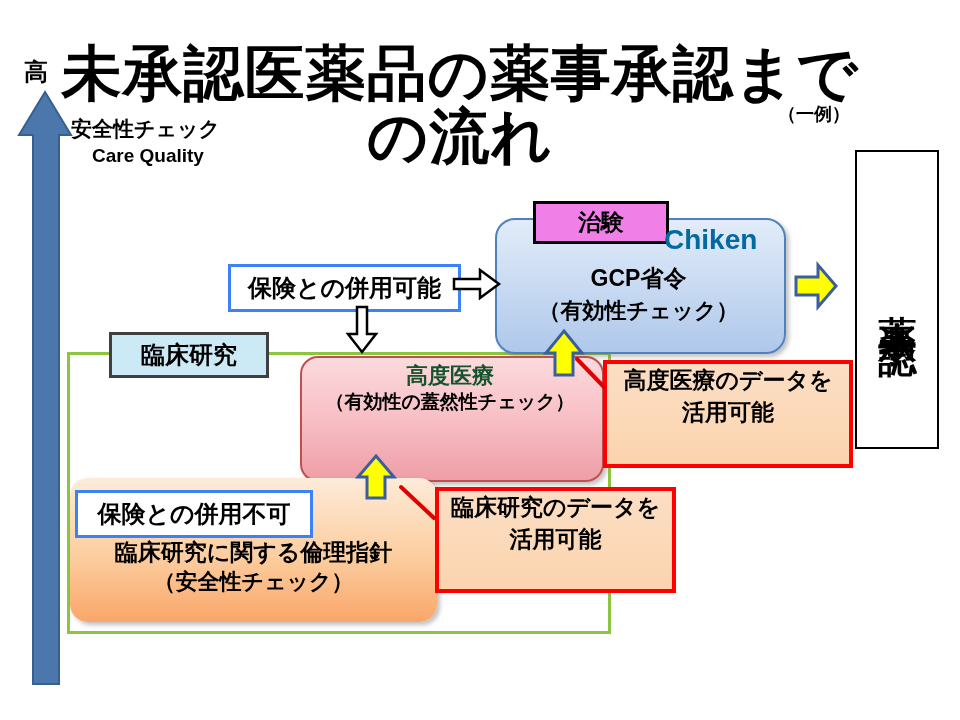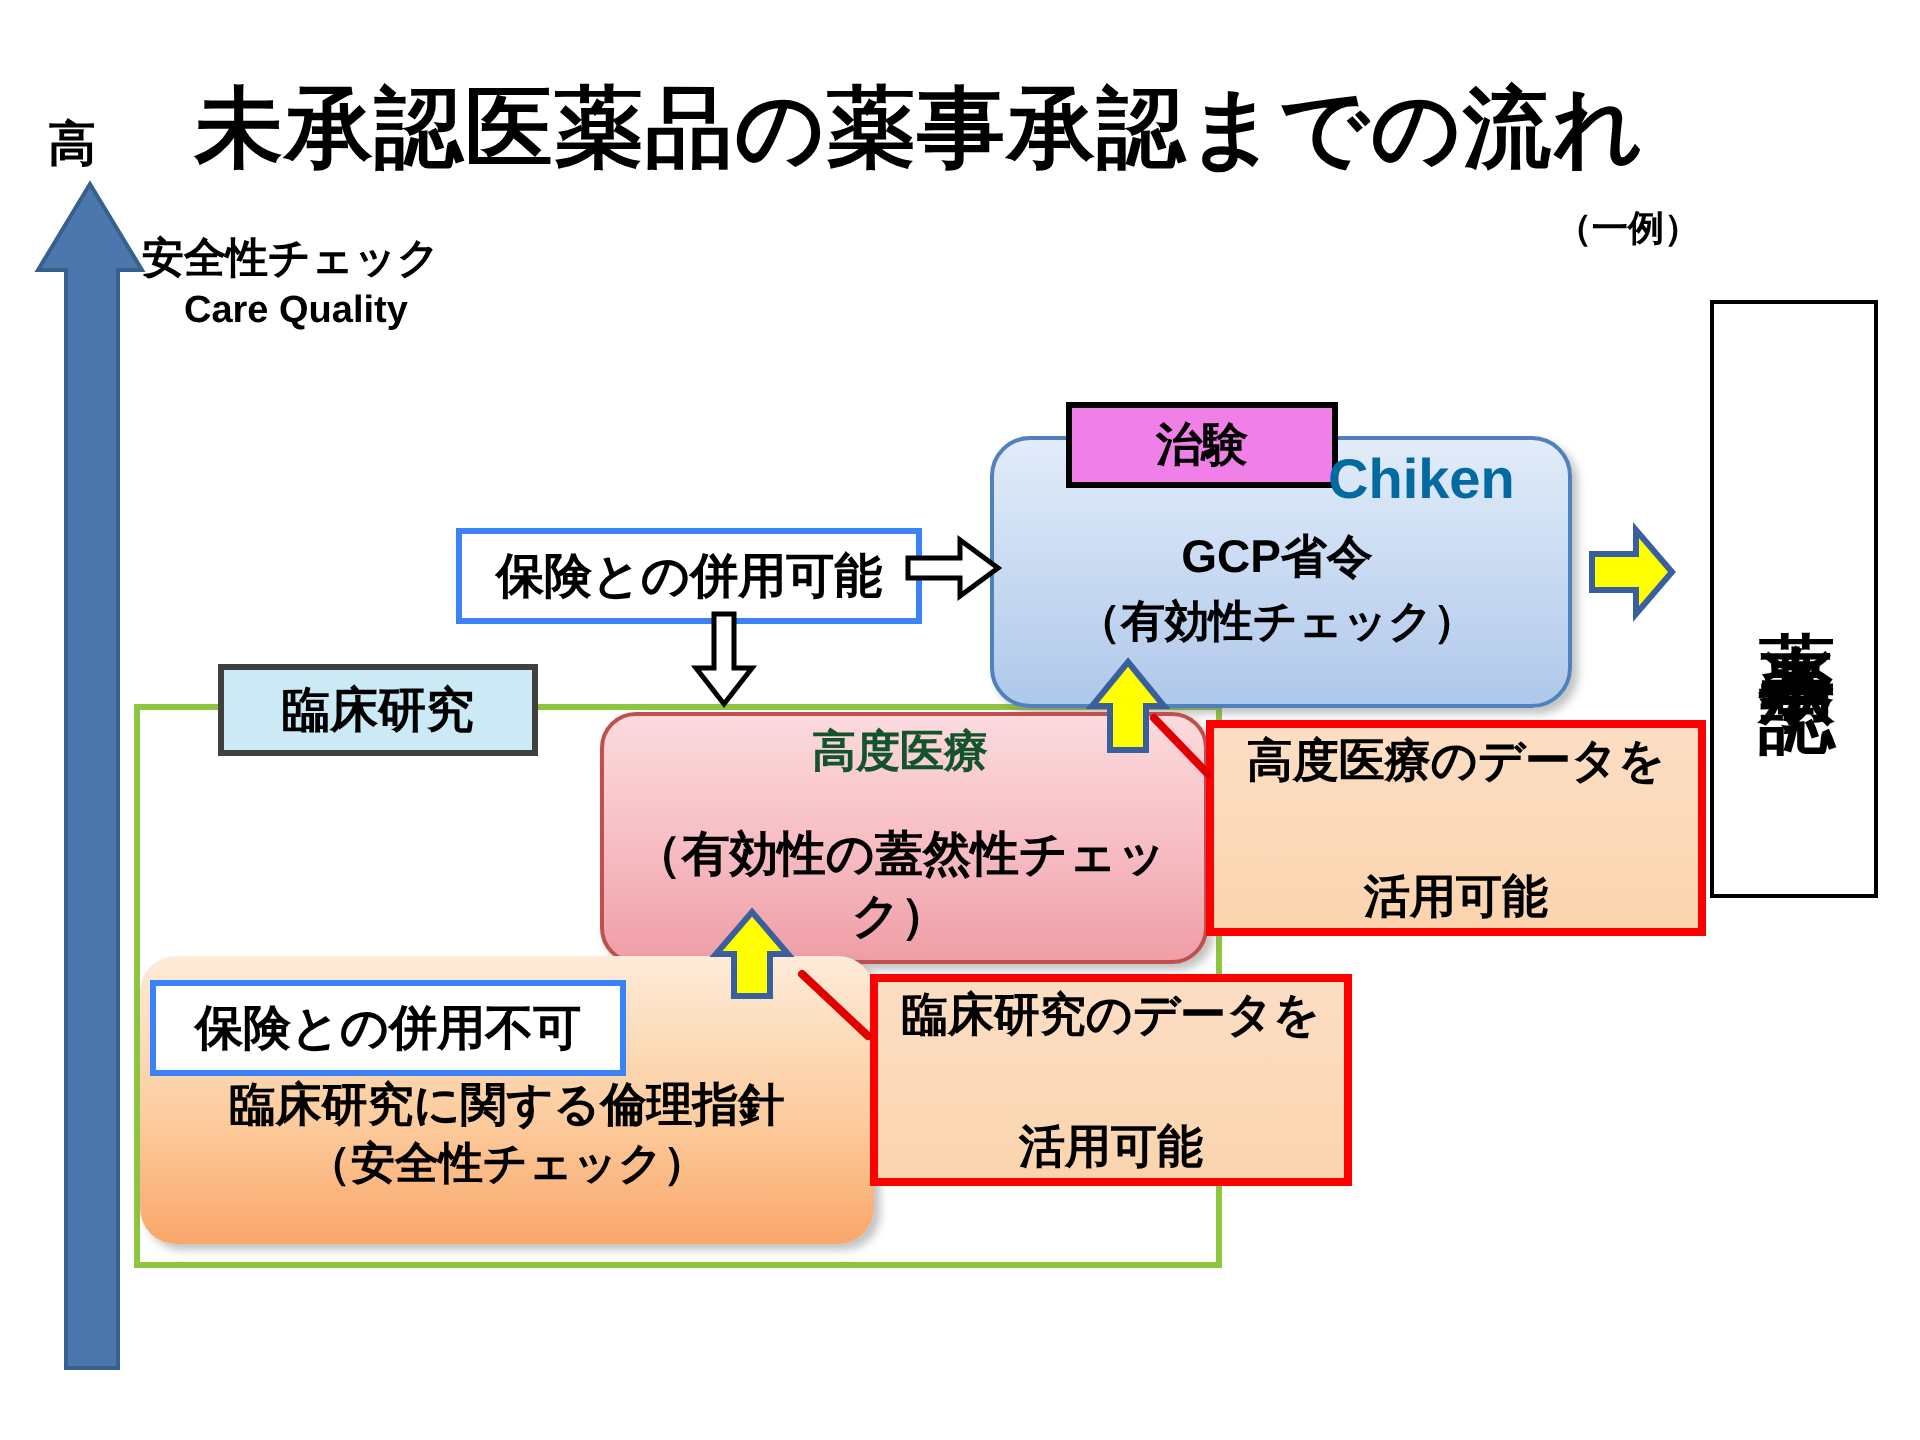--- a/index.html
+++ b/index.html
@@ -5,63 +5,63 @@
   html,body{margin:0;padding:0;background:#888;}
   #canvas{
     position:relative;width:960px;height:720px;background:#ffffff;
     font-family:"Liberation Sans","DejaVu Sans",sans-serif;
     overflow:hidden;margin:0 auto;
   }
   .abs{position:absolute;}
   .jp{font-weight:bold;color:#000;}
   
   .slide-title{left:60px;top:42px;width:800px;text-align:center;
-    font-size:44px;font-weight:bold;letter-spacing:1px;line-height:1.05;z-index:2;}
+    font-size:60px;font-weight:bold;letter-spacing:1px;line-height:1.05;z-index:2;}
   .title-note{left:778px;top:102px;width:90px;font-size:18px;font-weight:bold;z-index:2;}
   .high-label{left:24px;top:56px;font-size:24px;z-index:3;}
   .dq-jp{left:71px;top:115px;font-size:21px;z-index:3;}
   .dq-en{left:92px;top:145px;font-size:19px;z-index:3;}
   
   .green-frame{left:67px;top:352px;width:538px;height:276px;
     border:3px solid #8CC540;z-index:1;}
   
   .gcp-box{left:495px;top:218px;width:287px;height:132px;border-radius:20px;
     background:linear-gradient(180deg,#E2ECF9 0%,#CBDCF3 45%,#AFC8EA 100%);
     border:2px solid #4F81BD;box-shadow:3px 3px 4px rgba(120,120,120,.45);z-index:2;}
   .gcp-text{left:495px;top:262px;width:287px;text-align:center;z-index:3;line-height:1.45;}
   .gcp-text .l1{font-size:23px;font-weight:bold;}
   .gcp-text .l2{font-size:22px;font-weight:bold;}
   .pink-box{left:300px;top:356px;width:300px;height:122px;border-radius:18px;
     background:linear-gradient(180deg,#FBDADD 0%,#F7BFC5 50%,#EF9EA7 100%);
     border:2px solid #C0504D;box-shadow:3px 3px 4px rgba(120,120,120,.45);z-index:2;}
   .pink-text{left:300px;top:362px;width:300px;text-align:center;z-index:3;line-height:1.28;}
   .pink-text .l1{font-size:22px;font-weight:bold;color:#14532d;}
   .pink-text .l2{font-size:20px;font-weight:bold;color:#E00000;}
-  .pink-text .l3{font-size:24px;font-weight:bold;color:#000;margin-top:23px;}
+  .pink-text .l3{font-size:19px;font-weight:bold;color:#000;}
   .orange-box{left:70px;top:478px;width:367px;height:144px;border-radius:18px;
     background:linear-gradient(180deg,#FDEBD9 0%,#FCCD9F 55%,#F9A669 100%);
     box-shadow:3px 3px 4px rgba(120,120,120,.45);z-index:2;}
   .orange-text{left:70px;top:538px;width:367px;text-align:center;z-index:3;line-height:1.3;}
   .orange-text .l1{font-size:23px;font-weight:bold;}
   .orange-text .l2{font-size:22px;font-weight:bold;}
   
   .tag{display:flex;align-items:center;justify-content:center;z-index:4;}
   .chiken-tag{left:533px;top:201px;width:130px;height:37px;background:#F07FE8;
     border:3px solid #000;font-size:23px;font-weight:bold;}
   .chiken-en{left:664px;top:224px;font-size:28px;font-weight:600;color:#0369a1;z-index:4;}
   .clinical-tag{left:109px;top:332px;width:154px;height:40px;background:#CBEAF5;
     border:3px solid #404040;font-size:24px;font-weight:bold;}
   .white-box{background:#fff;border:3px solid #3b82f6;display:flex;align-items:center;
     justify-content:center;font-size:24px;font-weight:bold;z-index:4;}
   .ins-ok{left:228px;top:264px;width:227px;height:42px;}
   .ins-ng{left:75px;top:490px;width:232px;height:42px;}
   
   .data-box{background:linear-gradient(180deg,#FCDEC4 0%,#FBD4AE 100%);
     border:4px solid #FF0000;display:flex;flex-direction:column;align-items:center;
-    justify-content:space-between;text-align:center;font-size:23px;font-weight:bold;
+    justify-content:flex-start;text-align:center;font-size:23px;font-weight:bold;
     line-height:1.4;z-index:3;}
   .adv-data{left:603px;top:360px;width:242px;height:100px;}
   .cli-data{left:435px;top:487px;width:233px;height:98px;}
   
   .approval-box{left:855px;top:150px;width:80px;height:295px;background:#fff;
     border:2px solid #000;display:flex;align-items:center;justify-content:center;z-index:2;}
   .approval-box span{writing-mode:vertical-rl;text-orientation:upright;
     font-size:38px;font-weight:bold;letter-spacing:8px;}
   svg.abs{z-index:5;overflow:visible;}
 </style>

